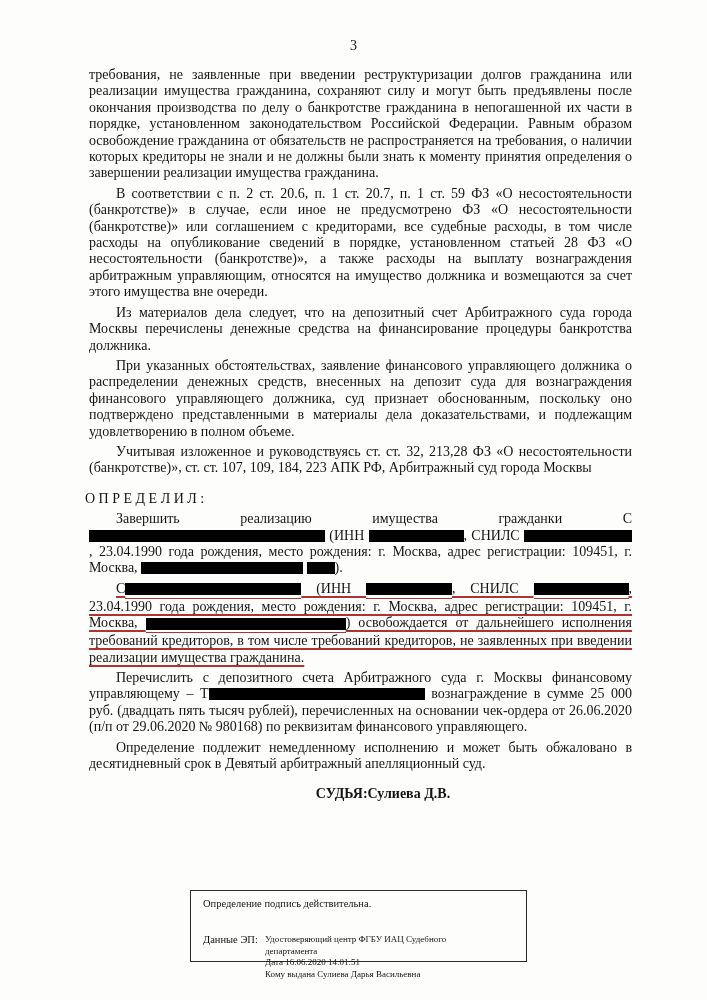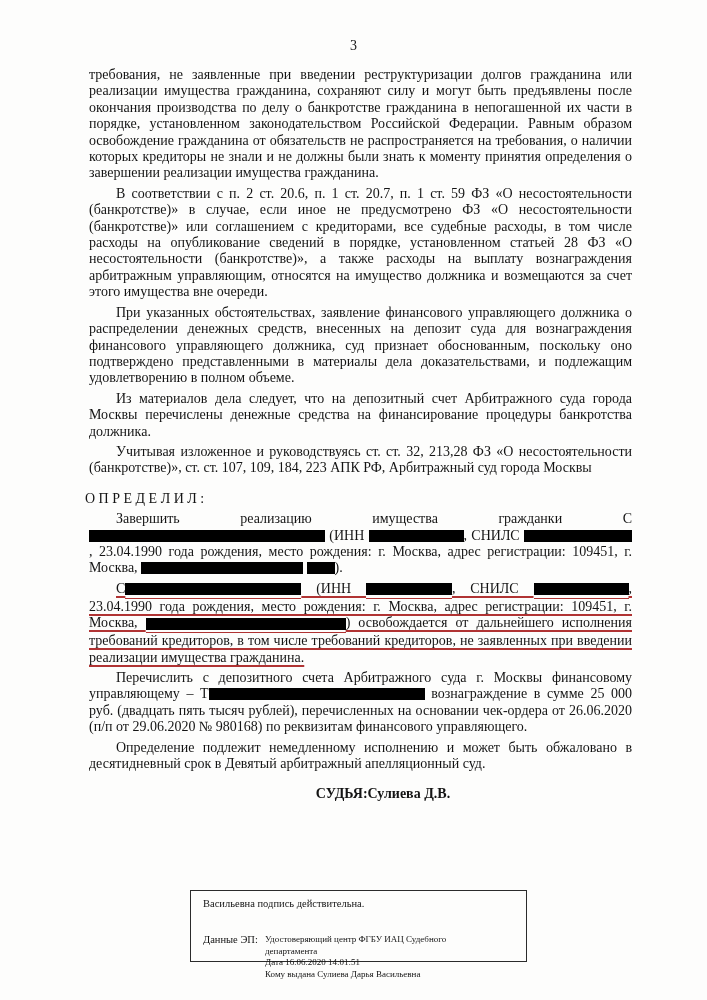--- a/index.html
+++ b/index.html
@@ -89,36 +89,36 @@
 <body>
 
 <div class="page">
 
   <div class="page-number">3</div>
 
   <div class="content">
 
     <p class="para noindent">требования, не заявленные при введении реструктуризации долгов гражданина или реализации имущества гражданина, сохраняют силу и могут быть предъявлены после окончания производства по делу о банкротстве гражданина в непогашенной их части в порядке, установленном законодательством Российской Федерации. Равным образом освобождение гражданина от обязательств не распространяется на требования, о наличии которых кредиторы не знали и не должны были знать к моменту принятия определения о завершении реализации имущества гражданина.</p>
       <p class="para indent">В соответствии с  п. 2 ст. 20.6, п. 1 ст. 20.7, п. 1 ст. 59 ФЗ «О несостоятельности (банкротстве)» в случае, если иное не предусмотрено ФЗ «О несостоятельности (банкротстве)» или соглашением с кредиторами, все судебные расходы, в том числе расходы на опубликование сведений в порядке, установленном статьей 28 ФЗ «О несостоятельности (банкротстве)», а также расходы на выплату вознаграждения арбитражным управляющим, относятся на имущество должника и возмещаются за счет этого имущества вне очереди.</p>
+      <p class="para indent">Из материалов дела следует, что на депозитный счет Арбитражного суда города Москвы перечислены денежные средства на финансирование процедуры банкротства должника.</p>
       <p class="para indent">При указанных обстоятельствах, заявление финансового управляющего должника о распределении денежных средств, внесенных на депозит суда для вознаграждения финансового управляющего должника, суд признает обоснованным, поскольку оно подтверждено представленными в материалы дела доказательствами, и подлежащим удовлетворению в полном объеме.</p>
-      <p class="para indent">Из материалов дела следует, что на депозитный счет Арбитражного суда города Москвы перечислены денежные средства на финансирование процедуры банкротства должника.</p>
       <p class="para indent">Учитывая изложенное и руководствуясь ст. ст. 32, 213,28 ФЗ «О несостоятельности (банкротстве)», ст. ст. 107, 109, 184, 223 АПК РФ, Арбитражный суд города Москвы</p>
       <p class="para heading">О П Р Е Д Е Л И Л :</p>
       <p class="para indent">Завершить реализацию имущества гражданки С<span class="redact-bar" style="width: 236px;"></span> (ИНН <span class="redact-bar" style="width: 95px;"></span>, СНИЛС <span class="redact-bar" style="width: 108px;"></span>, 23.04.1990 года рождения, место рождения: г. Москва, адрес регистрации: 109451, г. Москва, <span class="redact-bar" style="width: 162px;"></span> <span class="redact-bar" style="width: 28px;"></span>).</p>
       <p class="para indent redline">С<span class="redact-bar" style="width: 176px;"></span> (ИНН <span class="redact-bar" style="width: 86px;"></span>, СНИЛС <span class="redact-bar" style="width: 95px;"></span>, 23.04.1990 года рождения, место рождения: г. Москва, адрес регистрации: 109451, г. Москва, <span class="redact-bar" style="width: 200px;"></span>) освобождается от дальнейшего исполнения требований кредиторов, в том числе требований кредиторов, не заявленных при введении реализации имущества гражданина.</p>
       <p class="para indent">Перечислить с депозитного счета Арбитражного суда г. Москвы финансовому управляющему – Т<span class="redact-bar" style="width: 216px;"></span> вознаграждение в сумме 25 000 руб. (двадцать пять тысяч рублей), перечисленных на основании чек-ордера от 26.06.2020 (п/п от 29.06.2020 № 980168) по реквизитам финансового управляющего.</p>
       <p class="para indent">Определение подлежит немедленному исполнению и может быть обжаловано в десятидневный срок в Девятый арбитражный апелляционный суд.</p>
       <div class="judge-row">
       <span>СУДЬЯ:</span>
       <span>Сулиева Д.В.</span>
     </div>
   </div>
 
   <div class="sig-box">
-    <div class="sig-line1">Васильевна подпись действительна.</div>
+    <div class="sig-line1">Определение подпись действительна.</div>
     <div class="sig-row">
       <div class="sig-label">Данные ЭП:</div>
       <div class="sig-col">
         <div>Удостоверяющий центр ФГБУ ИАЦ Судебного департамента</div>
         <div>Дата 16.06.2020 14:01:51</div>
         <div>Кому выдана Сулиева Дарья Васильевна</div>
       </div>
     </div>
   </div>
 

